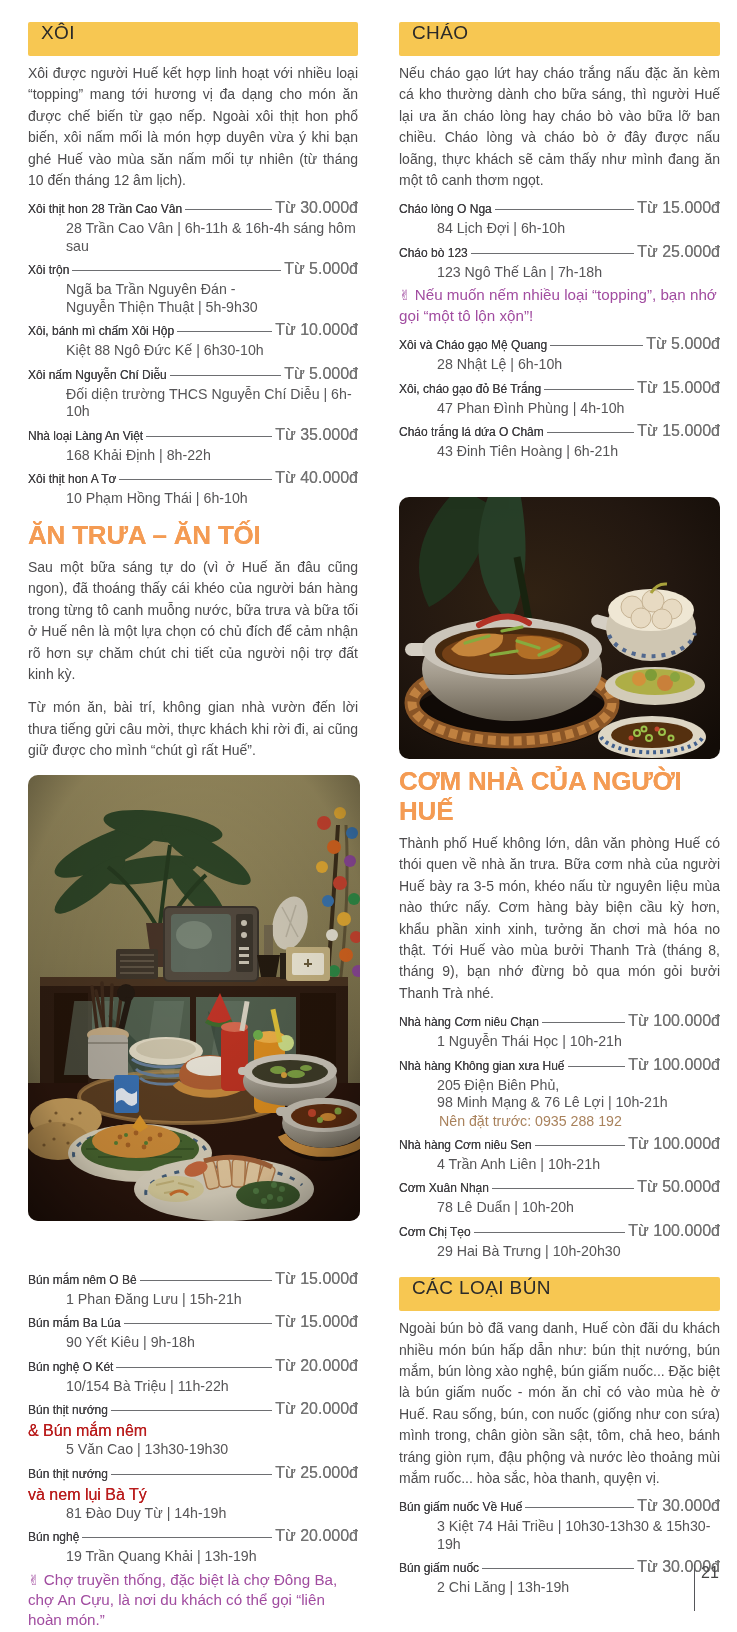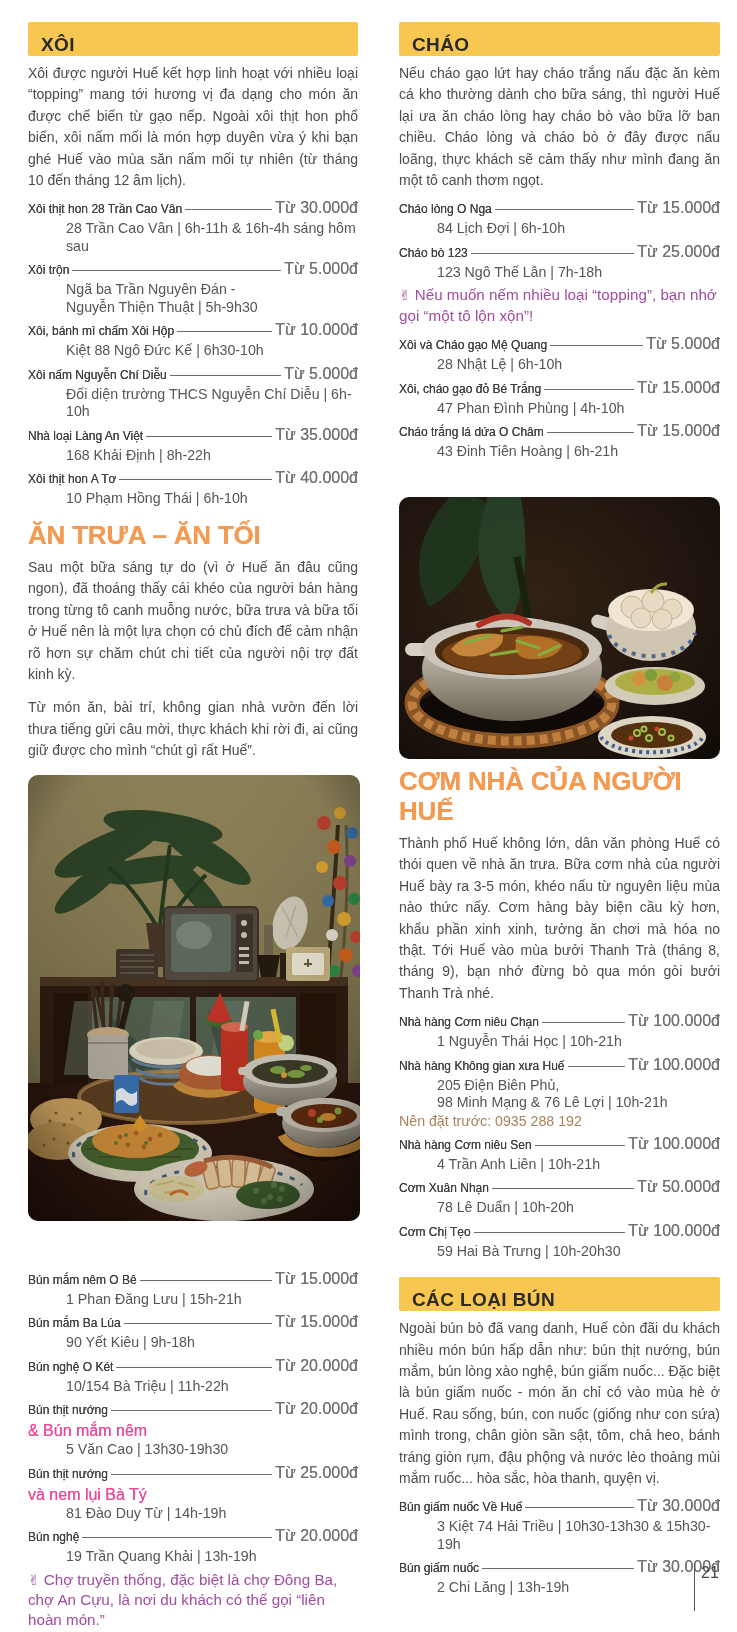--- a/index.html
+++ b/index.html
@@ -2,36 +2,36 @@
 <html style="--section-header-bg: #F7C752; --section-header-text: #2B2A29; --accent-orange: #F49B53; --body-text: #4C4B4D; --tip-purple: #A14CA0; --booking-note: #A9825C; --leader-line: #6D6E71;"><head>
 <meta charset="utf-8">
 <style>
   html,body{margin:0;padding:0;background:#fff;}
   .page{position:relative;width:737px;height:1632px;background:#fff;overflow:hidden;
         font-family:"Liberation Sans","DejaVu Sans",sans-serif;color:var(--body-text,#454445);}
   .col{position:absolute;top:22px;}
   .col-left{left:28px;width:330px;}
   .col-right{left:399px;width:321px;}
 
-  .secbar{height:34px;background:var(--section-header-bg,#F7C752);display:flex;align-items:flex-end;
-          padding-left:13px;font-size:19px;font-weight:700;color:var(--section-header-text,#2B2A29);
+  .secbar{height:34px;background:var(--section-header-bg,#F7C752);display:flex;align-items:flex-start;
+          padding-left:13px;font-size:19px;font-weight:400;color:var(--section-header-text,#2B2A29);
           letter-spacing:.4px;border-radius:2px;}
   .intro{font-size:14px;line-height:21.4px;text-align:justify;margin:7px 0 6px 0;color:var(--body-text,#4C4B4D);}
   .p2{margin-top:12px;}
   .h-orange{font-size:26px;line-height:30px;font-weight:700;color:var(--accent-orange,#F49B53);
             margin:12px 0 5px 0;letter-spacing:-.2px;text-shadow:0 0 .6px currentColor;}
   .list{margin-top:6px;}
   .item{margin-bottom:3px;}
   .irow{display:flex;align-items:baseline;}
   .nm{font-size:12px;line-height:22px;color:#403F42;white-space:nowrap;text-shadow:0 0 .5px currentColor;}
-  .nm2{font-size:16px;line-height:20px;color:#ec4899;text-shadow:0 0 .5px currentColor;}
+  .nm2{font-size:16px;line-height:20px;color:#b91c1c;text-shadow:0 0 .5px currentColor;}
   .lead{flex:1 1 6px;border-bottom:1.4px solid var(--leader-line,#6D6E71);margin:0 3px;transform:translateY(-3px);min-width:6px;}
   .pr{font-size:16px;line-height:22px;color:#737373;white-space:nowrap;text-shadow:0 0 .5px currentColor;}
   .det{font-size:14.2px;line-height:17.5px;color:#565557;margin-left:38px;}
-  .note{font-size:14.2px;line-height:18px;color:var(--booking-note,#A9825C);}
+  .note{font-size:14.2px;line-height:18px;color:var(--booking-note,#A9825C);margin-left:40px;}
   .tip{font-size:15.2px;line-height:19.5px;color:var(--tip-purple,#A14CA0);margin:4px 0 8px 0;}
   .tip-icon{font-size:14px;margin-right:4px;font-family:"DejaVu Sans",sans-serif;}
   .photo{display:block;border-radius:10px;}
   .photo-right{margin-top:36px;}
   .photo-left{margin-top:13px;}
   .h-after-photo{margin-top:7px;}
   .list-bun{margin-top:47px;}
   .bar-bun{margin-top:17px;}
   .pagenum{position:absolute;left:694px;top:1564px;height:47px;border-left:1.5px solid #55565A;
            padding-left:6px;font-size:16px;color:#454445;}
@@ -515,21 +515,21 @@
           <span class="pr">Từ 50.000đ</span>
         </div>
         <div class="det">78 Lê Duẩn | 10h-20h</div>
       </div>
       <div class="item">
         <div class="irow">
           <span class="nm">Cơm Chị Tẹo</span>
           <span class="lead"></span>
           <span class="pr">Từ 100.000đ</span>
         </div>
-        <div class="det">59 Hai Bà Trưng | 10h-20h30</div>
+        <div class="det">29 Hai Bà Trưng | 10h-20h30</div>
       </div>
     </div>
 
     <div class="secbar bar-bun">
       <span>CÁC LOẠI BÚN</span>
     </div>
     <p class="intro">Ngoài bún bò đã vang danh, Huế còn đãi du khách nhiều món bún hấp dẫn như: bún thịt nướng, bún mắm, bún lòng xào nghệ, bún giấm nuốc... Đặc biệt là bún giấm nuốc - món ăn chỉ có vào mùa hè ở Huế. Rau sống, bún, con nuốc (giống như con sứa) mình trong, chân giòn sần sật, tôm, chả heo, bánh tráng giòn rụm, đậu phộng và nước lèo thoảng mùi mắm ruốc... hòa sắc, hòa thanh, quyện vị.</p>
 
     <div class="list">
       <div class="item">

